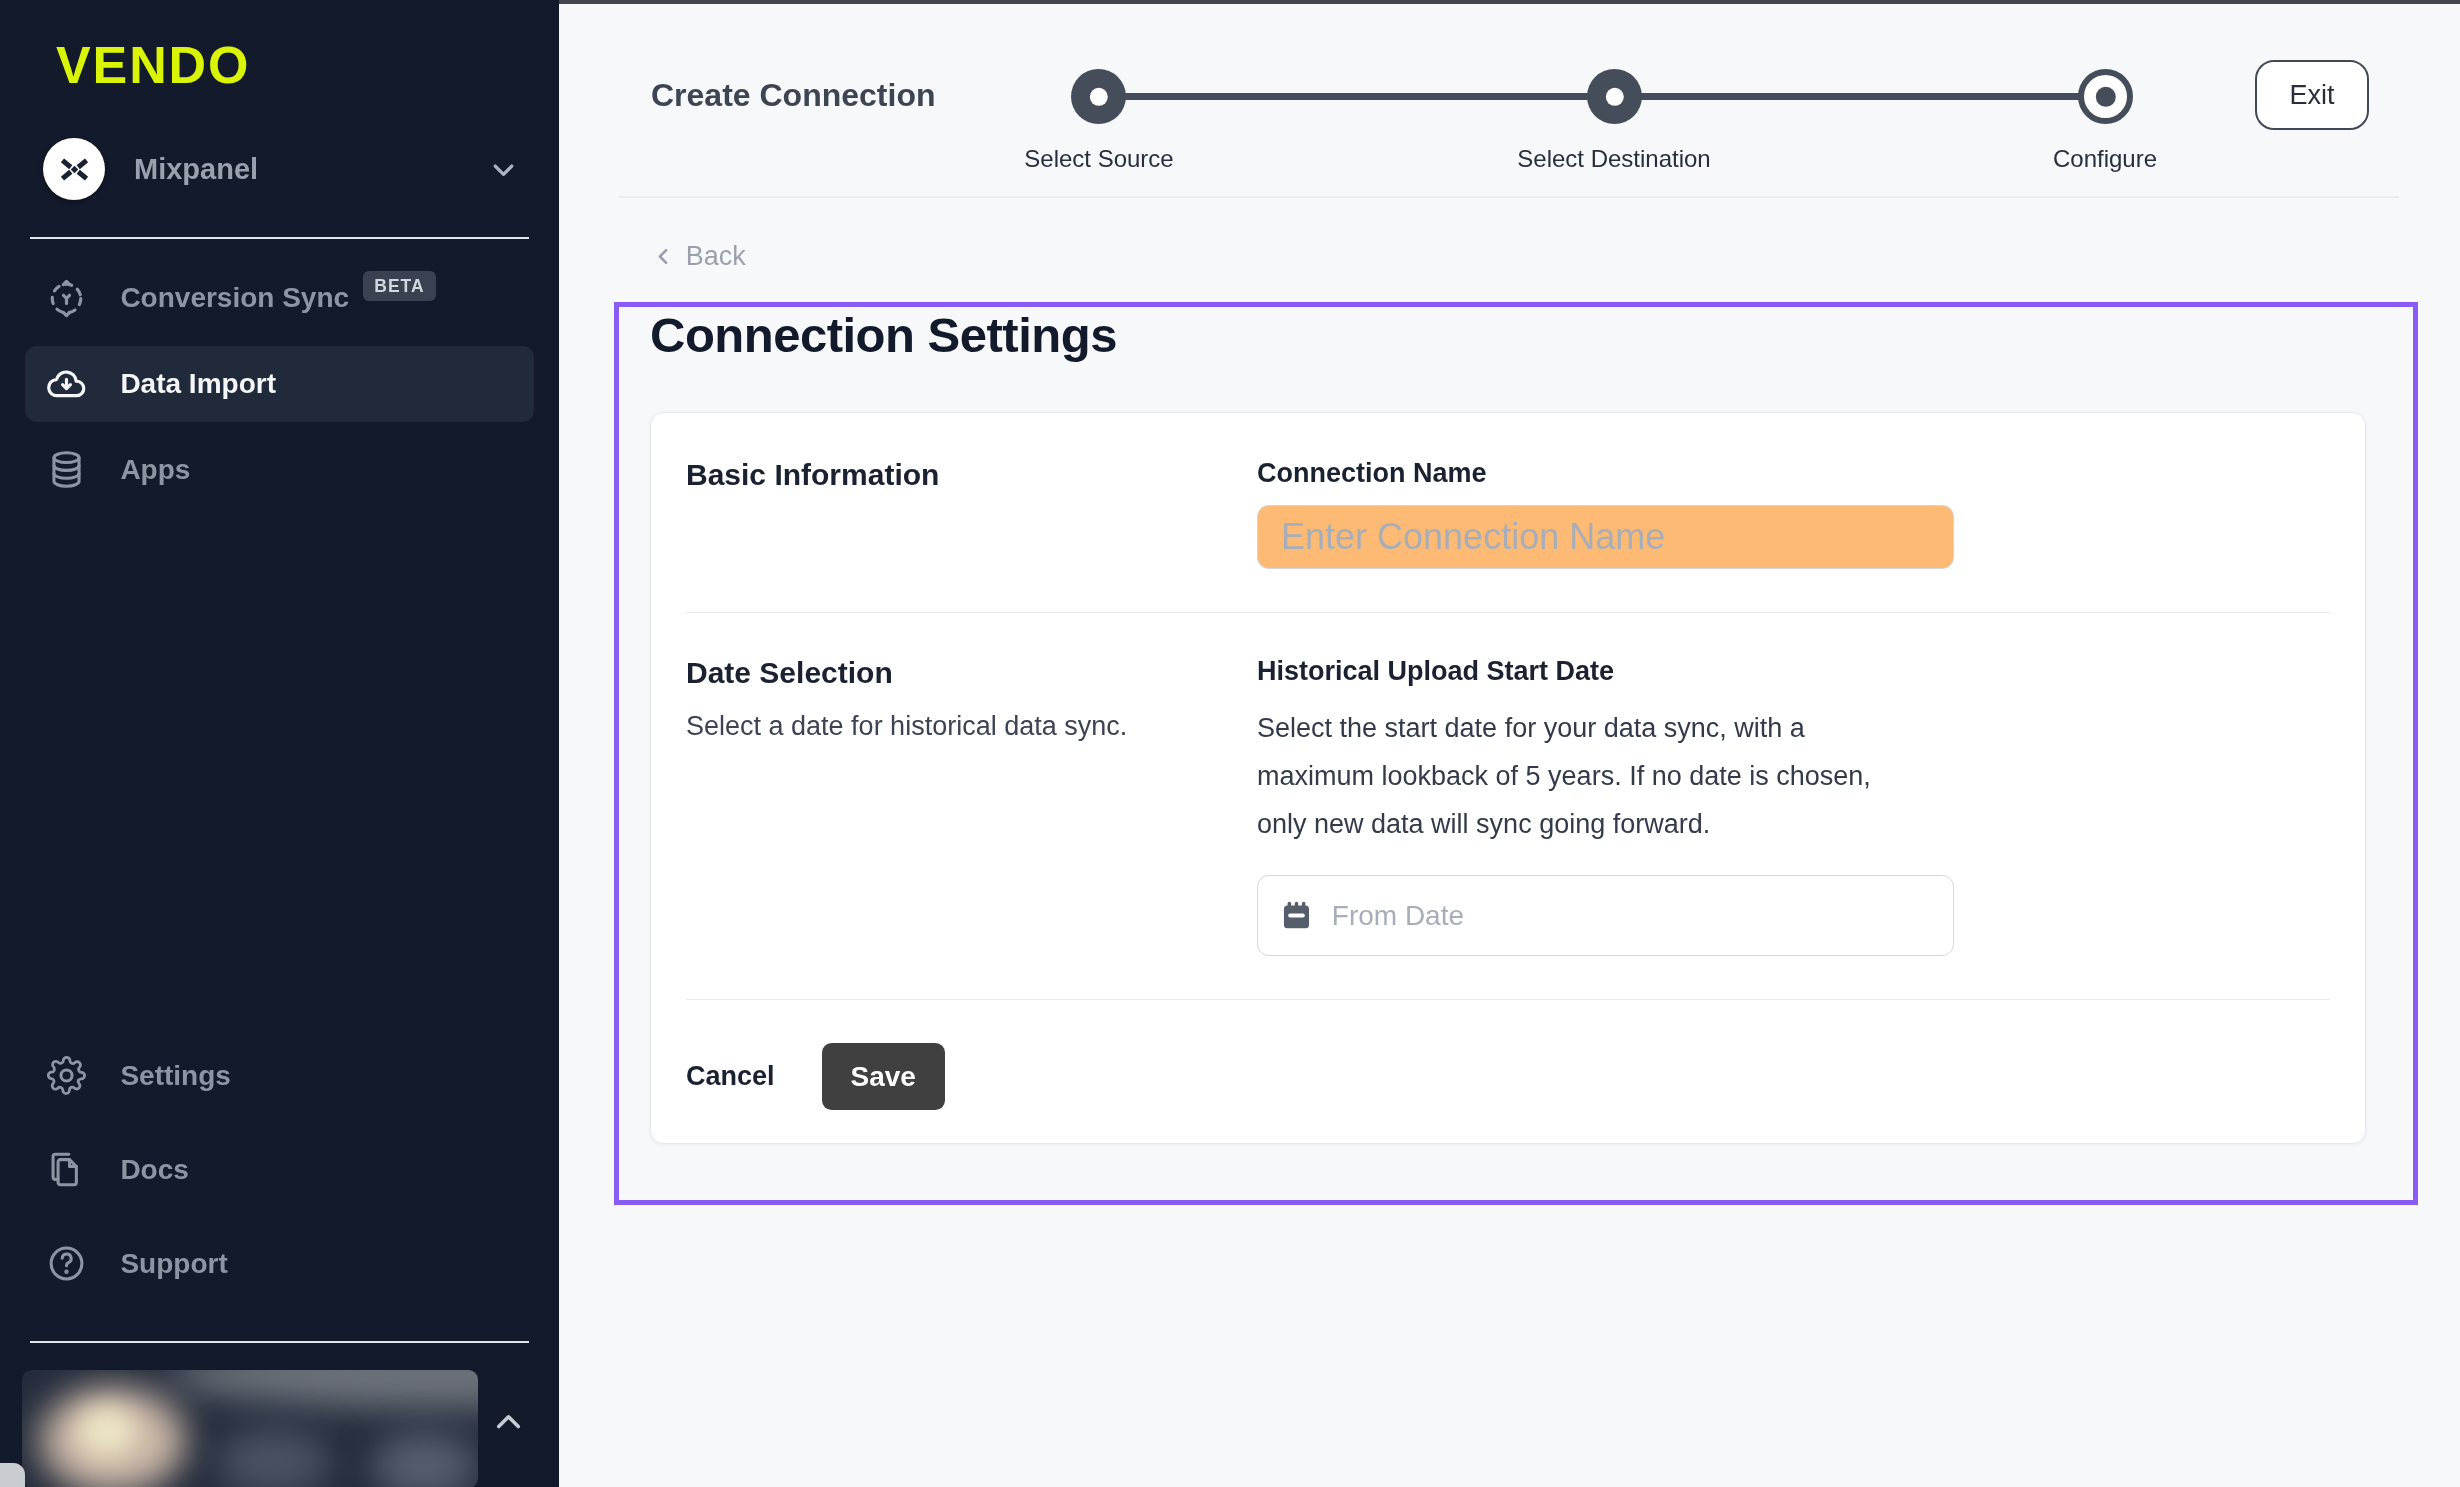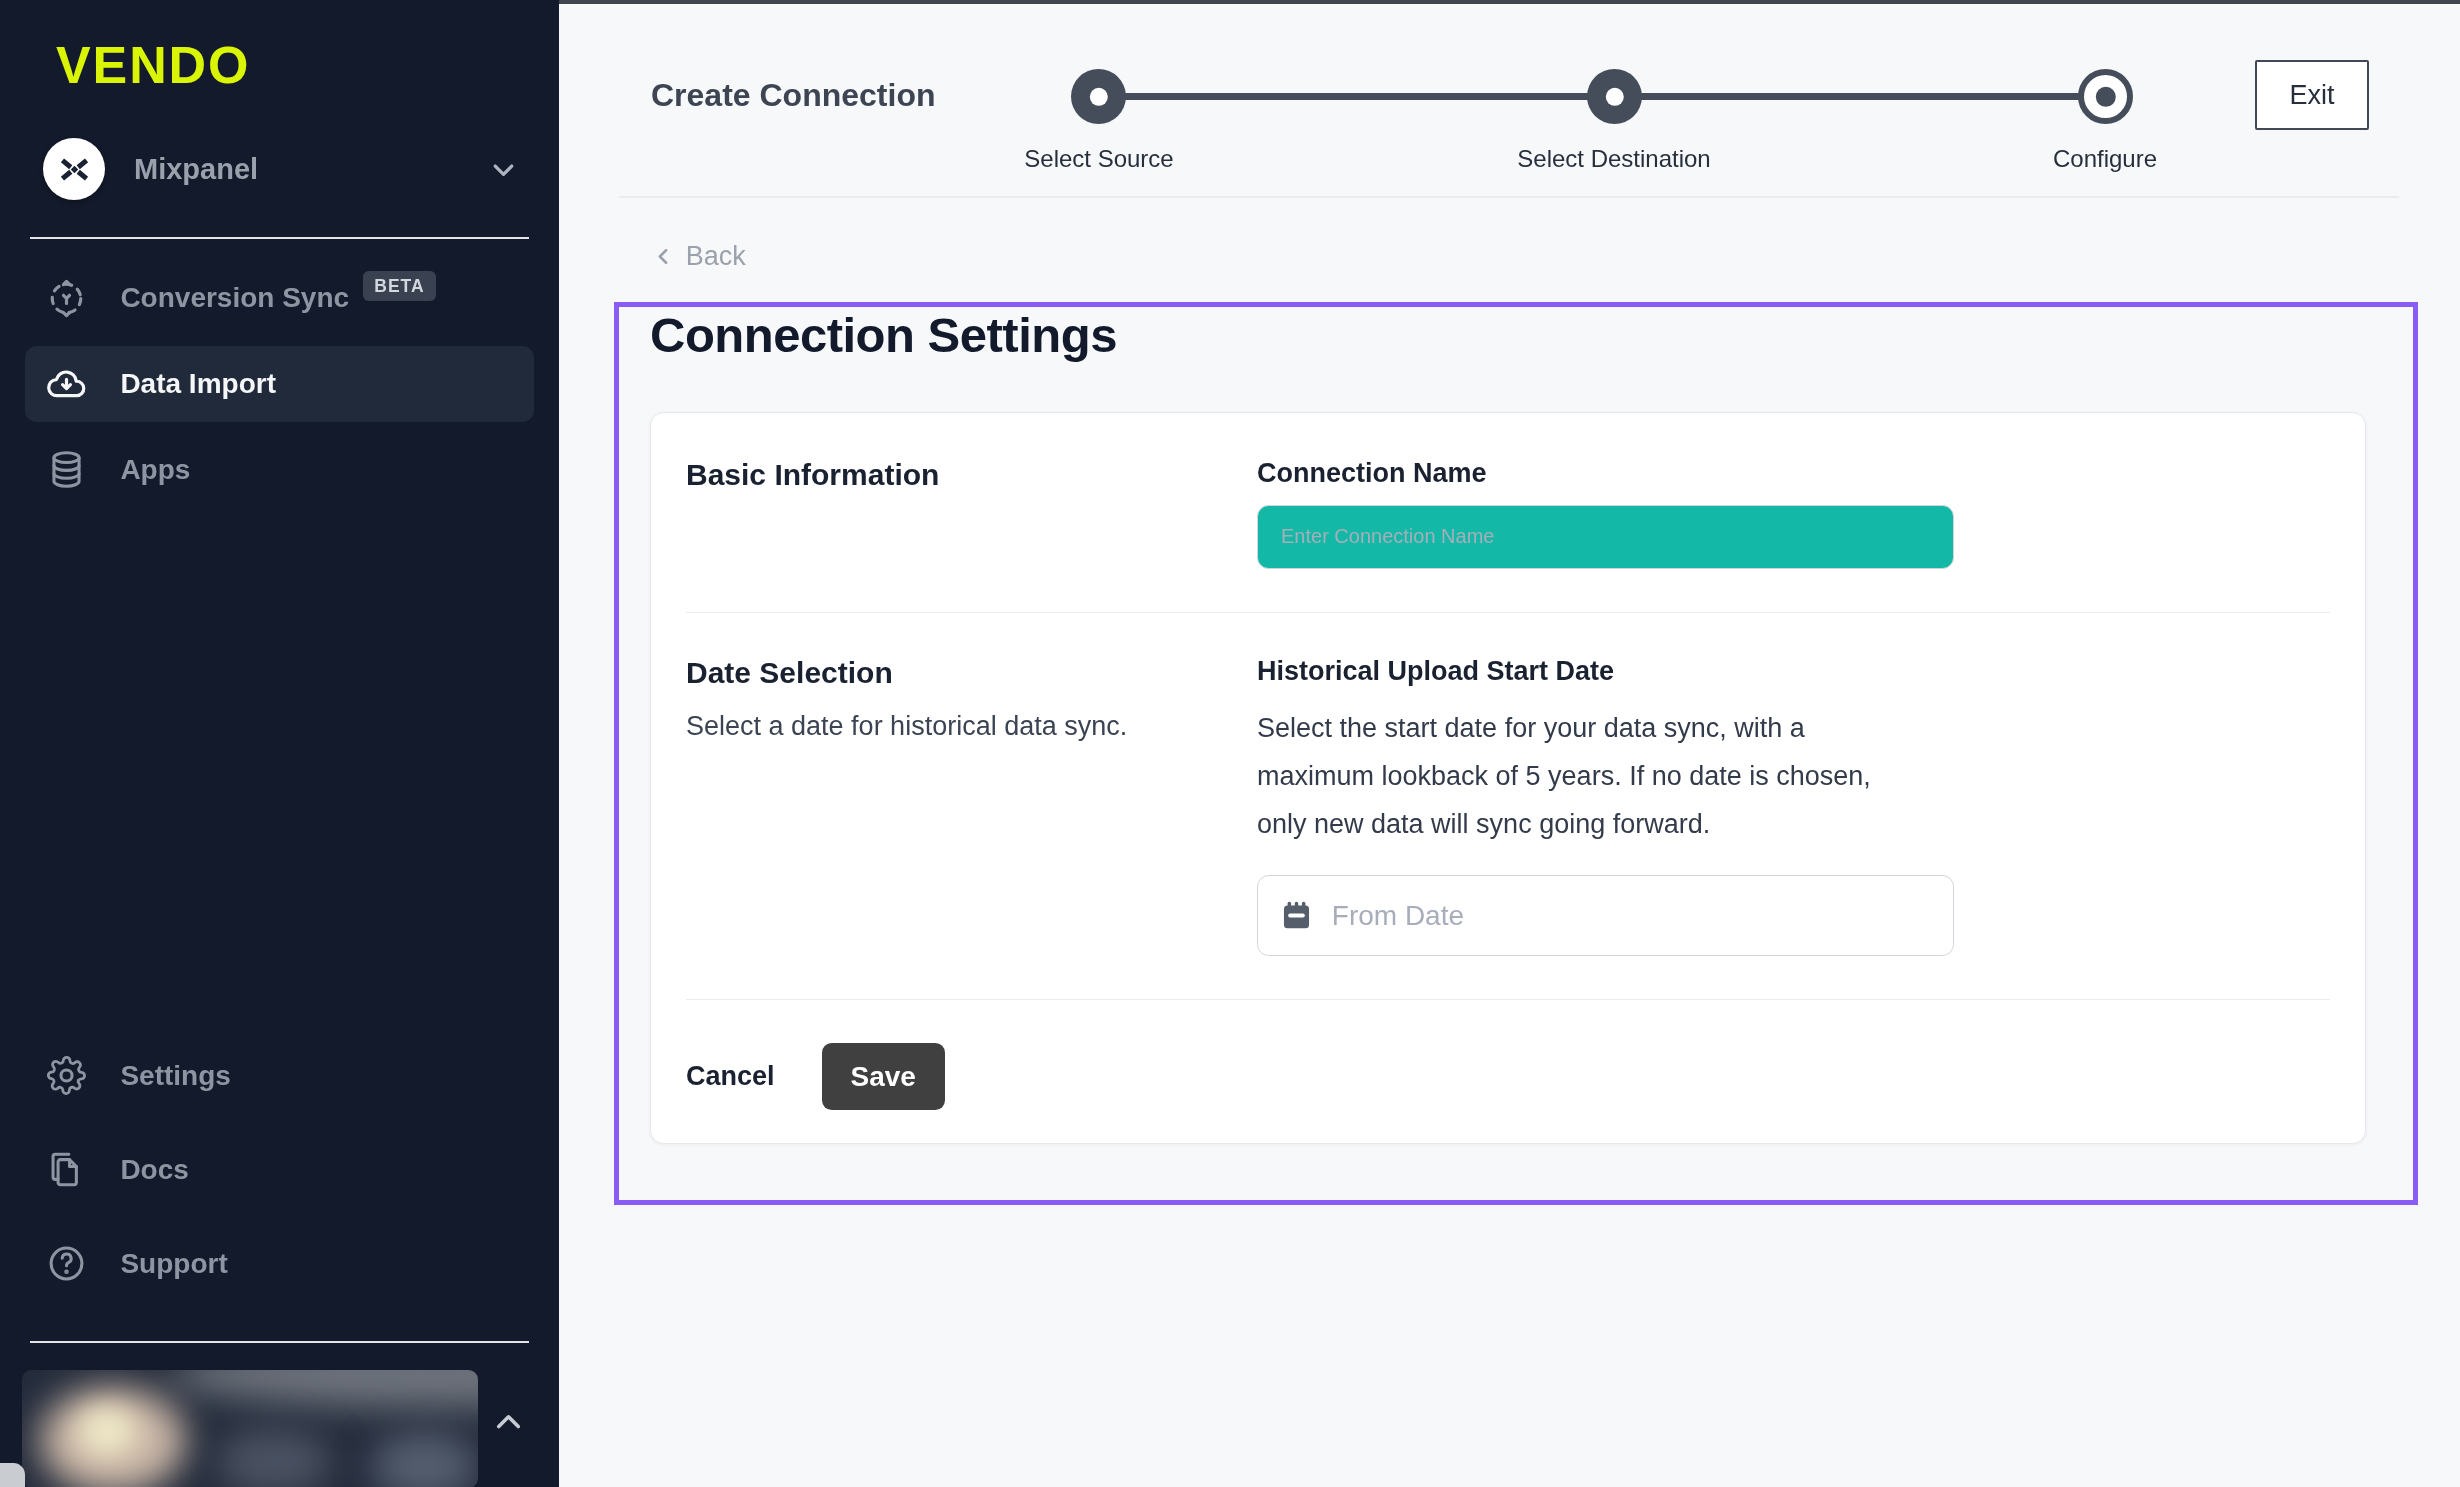--- a/index.html
+++ b/index.html
@@ -53,38 +53,38 @@
   .dot { position:absolute; top:65px; width:55px; height:55px; border-radius:50%; }
   .dot.done { background:#454d5b; }
   .dot.done:after { content:""; position:absolute; left:50%; top:50%; width:18.4px; height:18.4px;
                     border-radius:50%; background:#ffffff; transform:translate(-50%,-50%); }
   .dot.current { background:#ffffff; border:6.8px solid #454d5b; }
   .dot.current:after { content:""; position:absolute; left:50%; top:50%; width:20.4px; height:20.4px;
                        border-radius:50%; background:#454d5b; transform:translate(-50%,-50%); }
   .step-label { position:absolute; top:141px; transform:translateX(-50%); font-size:24px;
                 font-weight:500; color:#272f3d; white-space:nowrap; }
   .exit-btn { position:absolute; left:1696px; top:56px; width:114px; height:70px; background:#ffffff;
-              border:2.9px solid #414956; border-radius:2px; font-size:27px; font-weight:500;
+              border:2.9px solid #414956; border-radius:19px; font-size:27px; font-weight:500;
               color:#272f3d; display:flex; align-items:center; justify-content:center; cursor:pointer;
               font-family:"Liberation Sans", sans-serif; }
 
   .back-link { display:inline-flex; align-items:center; gap:9.7px; margin:43px 0 0 92px;
                color:#9ba1ac; font-size:27px; cursor:pointer; }
 
   .panel { margin:29px 0 0 55px; width:1804px; border:5.8px solid #8a5cf6; padding:0 0 56px 31px; }
   .panel-title { font-size:49px; font-weight:800; letter-spacing:-0.5px; color:#121a2c; }
 
   .card { margin-top:49px; width:1716px; background:#ffffff; border:1.9px solid #e6e8ec;
           border-radius:13.6px; box-shadow:0 1px 3.9px rgba(20,26,43,.06); padding:45px 35px 33px 35px; }
   .row { display:grid; grid-template-columns:571px 1fr; }
   .sec-h { font-size:30px; font-weight:700; color:#1a2130; }
   .sec-p { margin-top:21.3px; font-size:27px; color:#3c4453; }
   .fld-label { font-size:27px; font-weight:700; color:#1a2130; }
   .text-input { margin-top:15.5px; width:697px; height:64px; border:1.9px solid #d2d6dc; border-radius:11.6px;
-                background:#14b8a6; padding:0 23px; font-size:20px; color:#1a2130;
+                background:#fdba74; padding:0 23px; font-size:36px; color:#1a2130;
                 font-family:"Liberation Sans", sans-serif; outline:none; }
   .text-input::placeholder { color:#a7aeb9; }
   .help { margin-top:17.5px; max-width:660px; font-size:27px; line-height:1.78; color:#333b4a; }
   .date-input-wrap { margin-top:27px; width:697px; height:81px; border:1.9px solid #d2d6dc;
                      border-radius:11.6px; background:#ffffff; display:flex; align-items:center;
                      padding:0 21.3px; gap:17.5px; cursor:text; }
   .date-input-wrap input { border:none; outline:none; flex:1; font-size:28px; color:#1a2130;
                            font-family:"Liberation Sans", sans-serif; background:transparent; }
   .date-input-wrap input::placeholder { color:#a7aeb9; }
   .cal-ico { color:#565e6c; display:flex; }

